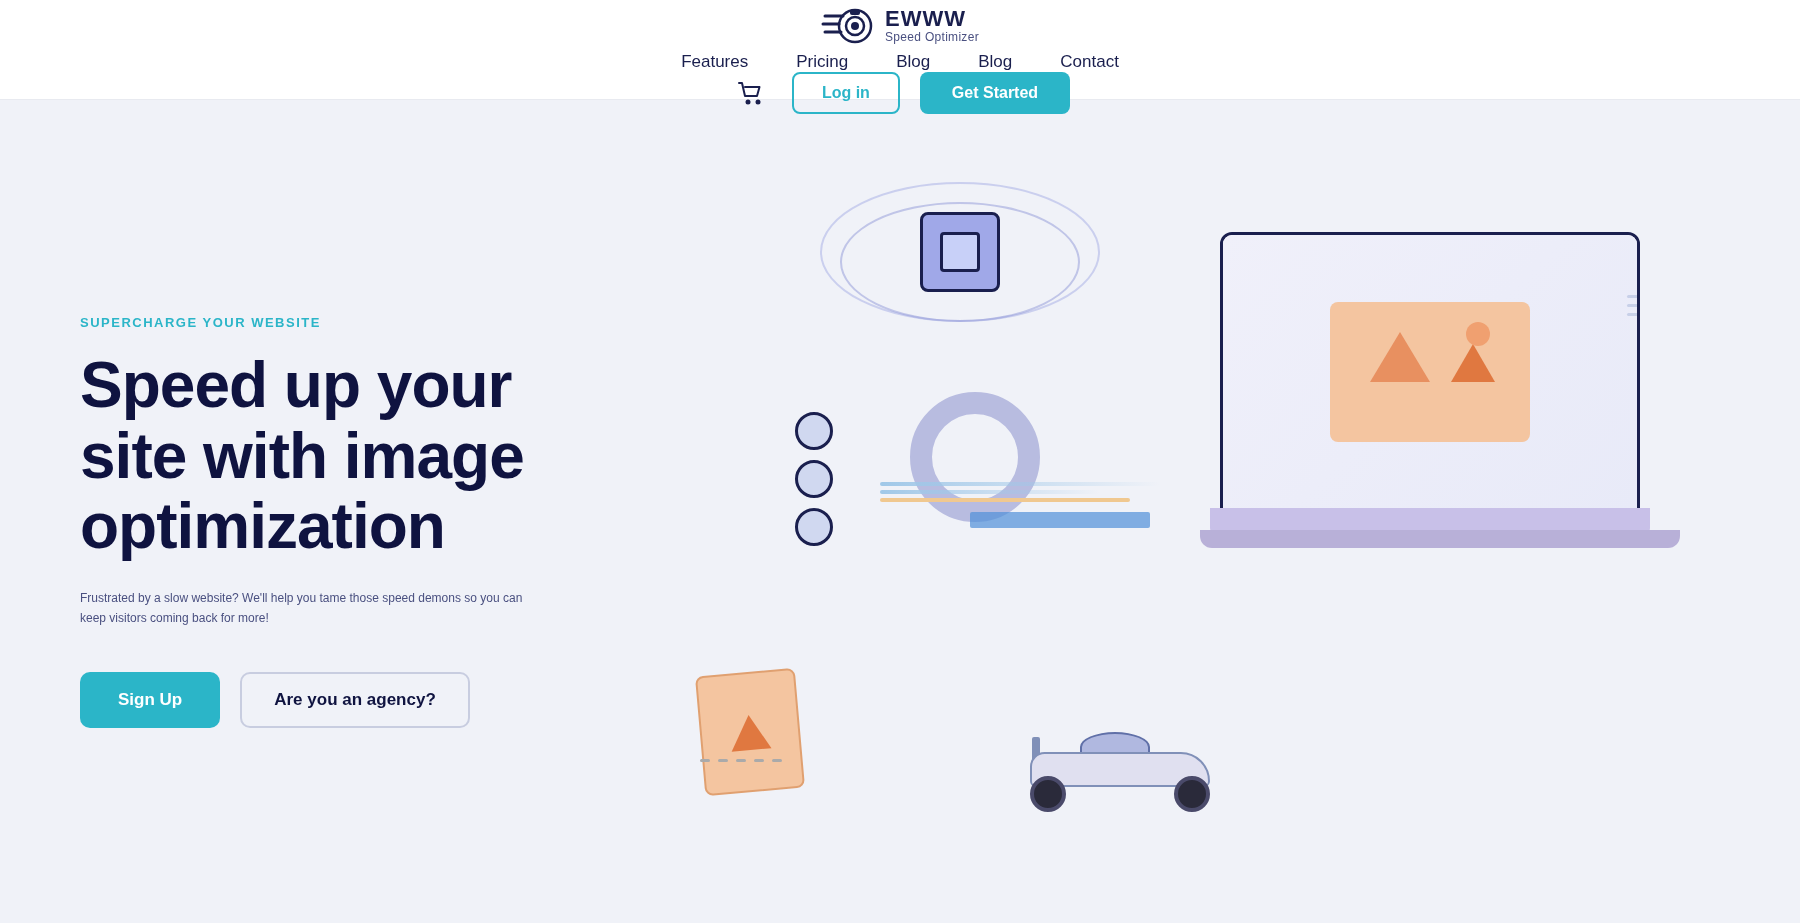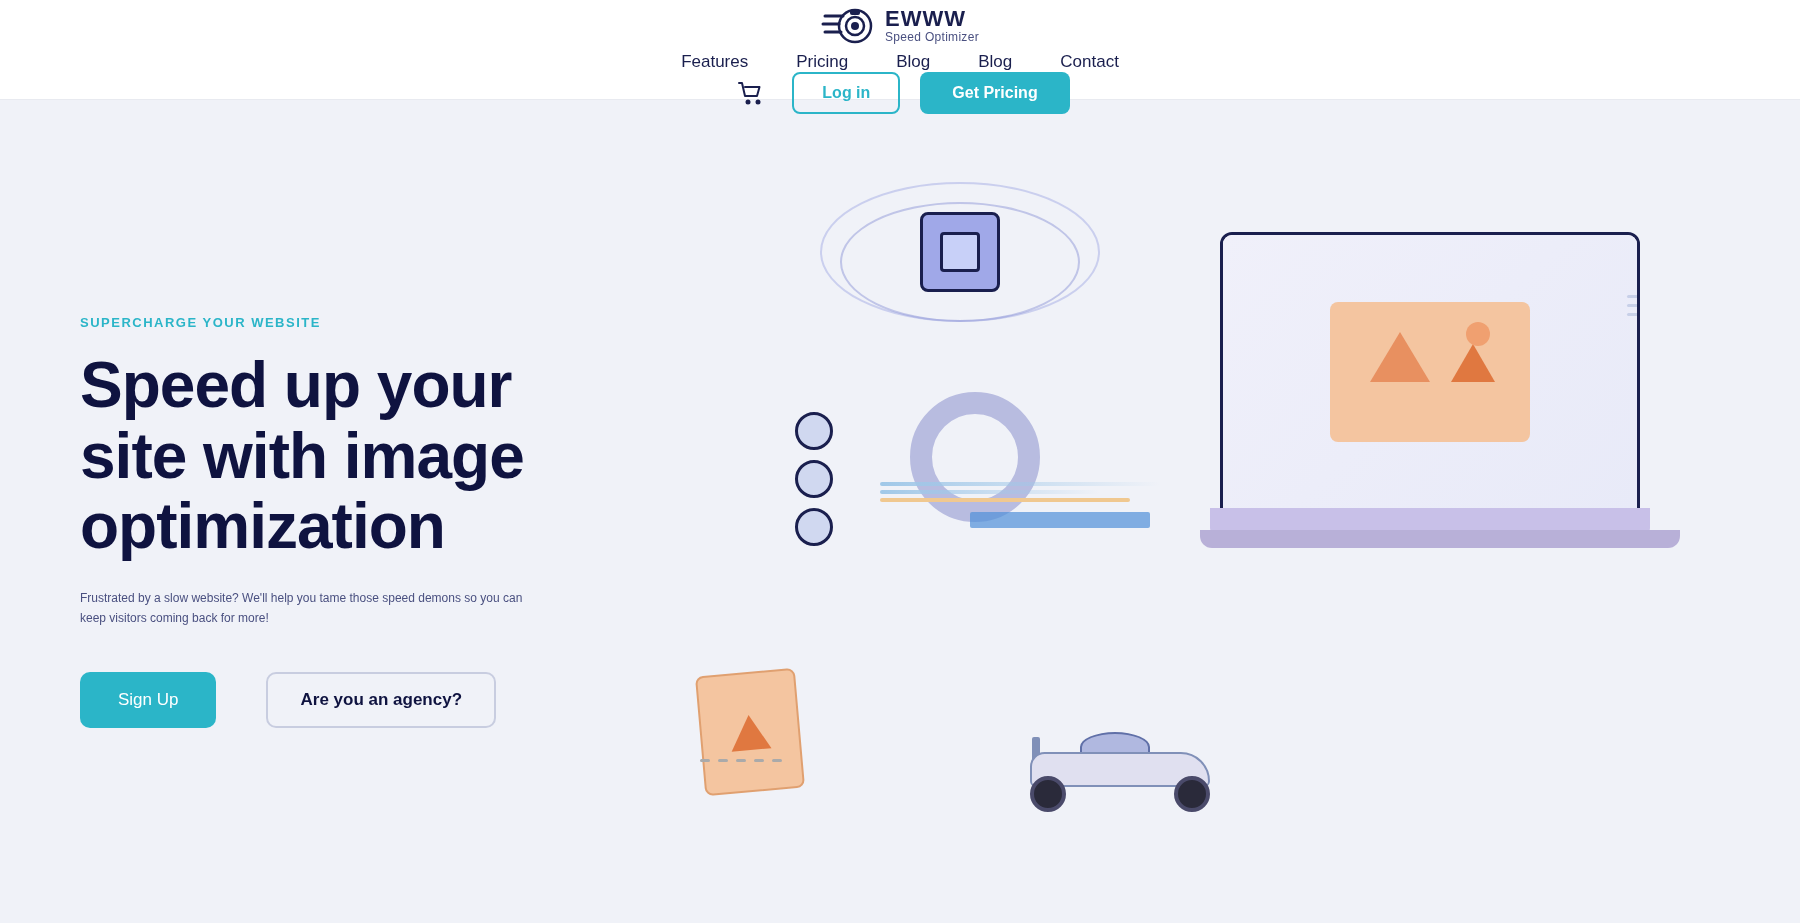--- a/index.html
+++ b/index.html
@@ -153,34 +153,33 @@
       align-items: center;
     }
 
     .btn-signup {
       background: #2bb5c8;
       color: #fff;
       border: none;
       padding: 18px 38px;
       border-radius: 10px;
       font-size: 17px;
-      font-weight: 400;
+      font-weight: 700;
       cursor: pointer;
     }
 
     .btn-agency {
       background: transparent;
       color: #0f1340;
       border: 2px solid #c8cde0;
       padding: 16px 32px;
       border-radius: 10px;
       font-size: 17px;
       font-weight: 700;
       cursor: pointer;
-      margin-left: 30px;
     }
 
     
     .hero-right {
       flex: 1;
       position: relative;
       height: 700px;
       display: flex;
       align-items: center;
       justify-content: center;
@@ -556,21 +555,21 @@
 
   <div class="header-right">
     <div class="cart-icon">
       <svg width="28" height="28" viewBox="0 0 28 28" fill="none">
         <circle cx="11" cy="23" r="2.5" fill="#1a1f4e"></circle>
         <circle cx="21" cy="23" r="2.5" fill="#1a1f4e"></circle>
         <path d="M2 4h3l3 13h12l2.5-9H8" stroke="#1a1f4e" stroke-width="2" stroke-linecap="round" stroke-linejoin="round" fill="none"></path>
       </svg>
     </div>
     <button class="btn-login">Log in</button>
-    <button class="btn-get-started">Get Pricing</button>
+    <button class="btn-get-started">Get Started</button>
   </div>
 </header>
 
 <section class="hero">
   <div class="hero-left">
     <p class="hero-tag">SUPERCHARGE YOUR WEBSITE</p>
     <h1 class="hero-title">Speed up your site with image optimization</h1>
     <p class="hero-desc">Frustrated by a slow website? We'll help you tame those speed demons so you can keep visitors coming back for more!</p>
     <div class="hero-buttons">
       <button class="btn-signup">Sign Up</button>

